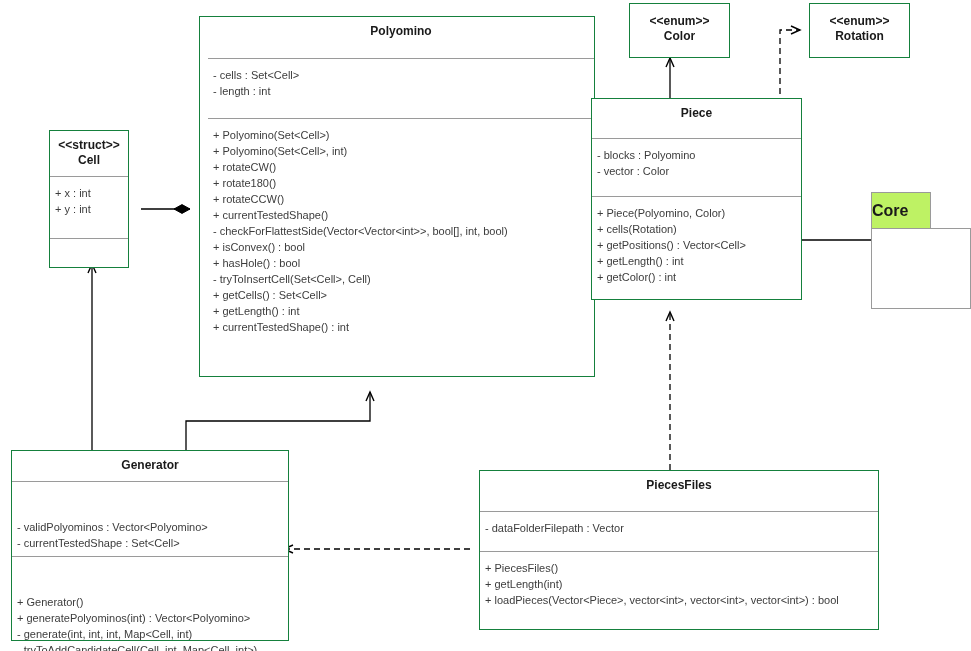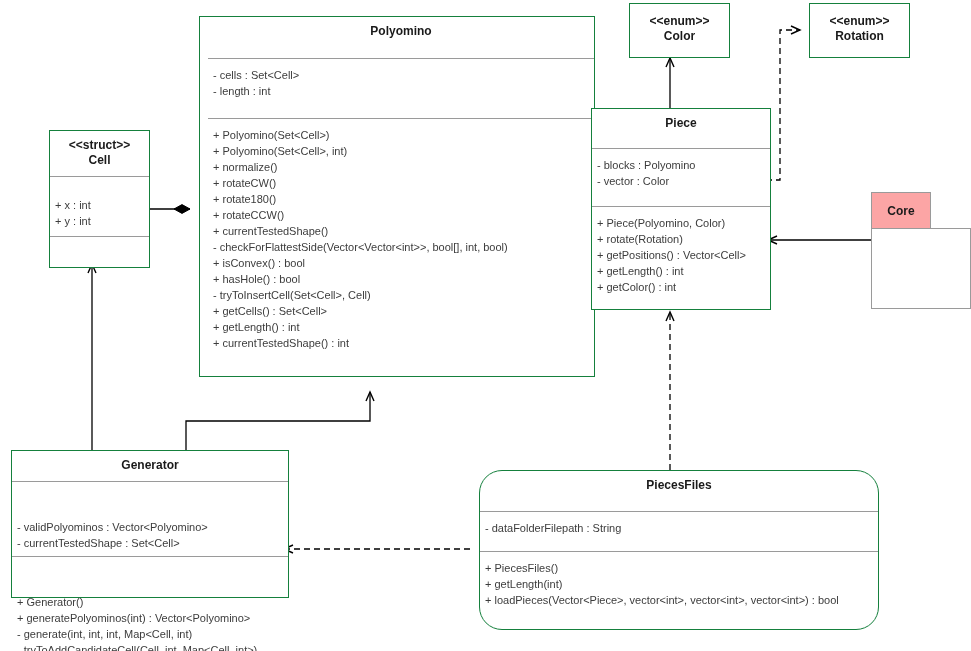--- a/index.html
+++ b/index.html
@@ -66,27 +66,26 @@
     min-height: 18px;
   }
   
   .uml-package {
     position: absolute;
   }
   .pkg-tab {
     position: absolute;
     box-sizing: border-box;
     border: 1px solid #9a9a9a;
-    background: #fca5a5;
-    font-size: 12px;
+    background: #bef264;
+    font-size: 16px;
     font-weight: bold;
     color: #1a1a1a;
     display: flex;
     align-items: center;
-    justify-content: center;
   }
   .pkg-body {
     position: absolute;
     box-sizing: border-box;
     border: 1px solid #9a9a9a;
     background: #ffffff;
   }
 </style>
 </head>
 <body>
@@ -133,21 +132,21 @@
 
     <g>
       <line x1="670" y1="470" x2="670" y2="312" stroke="#000000" stroke-width="1.3" stroke-dasharray="6,4" marker-end="url(#openArrow)"></line>
     </g>
 
     <g>
       <line x1="470" y1="549" x2="284" y2="549" stroke="#000000" stroke-width="1.3" stroke-dasharray="6,4" marker-end="url(#openArrow)"></line>
     </g>
   </svg>
 
-  <div class="uml-class" style="left:40px; top:130px; width:101px; height:138px;gap:12px;">
+  <div class="uml-class" style="left:40px; top:130px; width:80px; height:138px;">
     <div class="compartment c-title">
       <span class="stereo">&lt;&lt;struct&gt;&gt;</span>
       <span>Cell</span>
     </div>
     <div class="compartment c-attrs" style="height:62px;">
       <div class="member">+ x : int</div>
       <div class="member">+ y : int</div>
     </div>
     <div class="compartment c-ops c-empty"></div>
   </div>
@@ -156,21 +155,20 @@
     <div class="compartment c-title" style="height:42px;">
       <span>Polyomino</span>
     </div>
     <div class="compartment c-attrs" style="height:60px;">
       <div class="member">- cells : Set&lt;Cell&gt;</div>
       <div class="member">- length : int</div>
     </div>
     <div class="compartment c-ops">
       <div class="member">+ Polyomino(Set&lt;Cell&gt;)</div>
       <div class="member">+ Polyomino(Set&lt;Cell&gt;, int)</div>
-      <div class="member">+ normalize()</div>
       <div class="member">+ rotateCW()</div>
       <div class="member">+ rotate180()</div>
       <div class="member">+ rotateCCW()</div>
       <div class="member">+ currentTestedShape()</div>
       <div class="member">- checkForFlattestSide(Vector&lt;Vector&lt;int&gt;&gt;, bool[], int, bool)</div>
       <div class="member">+ isConvex() : bool</div>
       <div class="member">+ hasHole() : bool</div>
       <div class="member">- tryToInsertCell(Set&lt;Cell&gt;, Cell)</div>
       <div class="member">+ getCells() : Set&lt;Cell&gt;</div>
       <div class="member">+ getLength() : int</div>
@@ -185,66 +183,66 @@
     </div>
   </div>
 
   <div class="uml-class" style="left:800px; top:3px; width:101px; height:55px;">
     <div class="compartment c-title" style="border-bottom:none; padding-top:10px;">
       <span class="stereo">&lt;&lt;enum&gt;&gt;</span>
       <span>Rotation</span>
     </div>
   </div>
 
-  <div class="uml-class" style="left:582px; top:108px; width:180px; height:202px;">
+  <div class="uml-class" style="left:582px; top:98px; width:211px; height:202px;">
     <div class="compartment c-title" style="height:40px;">
       <span>Piece</span>
     </div>
     <div class="compartment c-attrs" style="height:58px;">
       <div class="member">- blocks : Polyomino</div>
       <div class="member">- vector : Color</div>
     </div>
     <div class="compartment c-ops">
       <div class="member">+ Piece(Polyomino, Color)</div>
-      <div class="member">+ rotate(Rotation)</div>
+      <div class="member">+ cells(Rotation)</div>
       <div class="member">+ getPositions() : Vector&lt;Cell&gt;</div>
       <div class="member">+ getLength() : int</div>
       <div class="member">+ getColor() : int</div>
     </div>
   </div>
 
   <div class="uml-package" style="left:871px; top:192px; width:100px; height:117px;">
     <div class="pkg-tab" style="left:0px; top:0px; width:60px; height:37px;">
       <span>Core</span>
     </div>
     <div class="pkg-body" style="left:0px; top:36px; width:100px; height:81px;"></div>
   </div>
 
-  <div class="uml-class" style="left:2px; top:450px; width:278px; height:148px;gap:29px;">
+  <div class="uml-class" style="left:2px; top:450px; width:278px; height:191px;gap:29px;">
     <div class="compartment c-title" style="height:41px;">
       <span>Generator</span>
     </div>
     <div class="compartment c-attrs" style="height:60px;">
       <div class="member">- validPolyominos : Vector&lt;Polyomino&gt;</div>
       <div class="member">- currentTestedShape : Set&lt;Cell&gt;</div>
     </div>
     <div class="compartment c-ops">
       <div class="member">+ Generator()</div>
       <div class="member">+ generatePolyominos(int) : Vector&lt;Polyomino&gt;</div>
       <div class="member">- generate(int, int, int, Map&lt;Cell, int)</div>
       <div class="member">- tryToAddCandidateCell(Cell, int, Map&lt;Cell, int&gt;)</div>
     </div>
   </div>
 
-  <div class="uml-class" style="left:470px; top:470px; width:400px; height:160px;border-radius:23px;">
+  <div class="uml-class" style="left:470px; top:470px; width:400px; height:160px;">
     <div class="compartment c-title" style="height:41px;">
       <span>PiecesFiles</span>
     </div>
     <div class="compartment c-attrs" style="height:40px;">
-      <div class="member">- dataFolderFilepath : String</div>
+      <div class="member">- dataFolderFilepath : Vector</div>
     </div>
     <div class="compartment c-ops">
       <div class="member">+ PiecesFiles()</div>
       <div class="member">+ getLength(int)</div>
       <div class="member">+ loadPieces(Vector&lt;Piece&gt;, vector&lt;int&gt;, vector&lt;int&gt;, vector&lt;int&gt;) : bool</div>
     </div>
   </div>
 
 </div>
 

